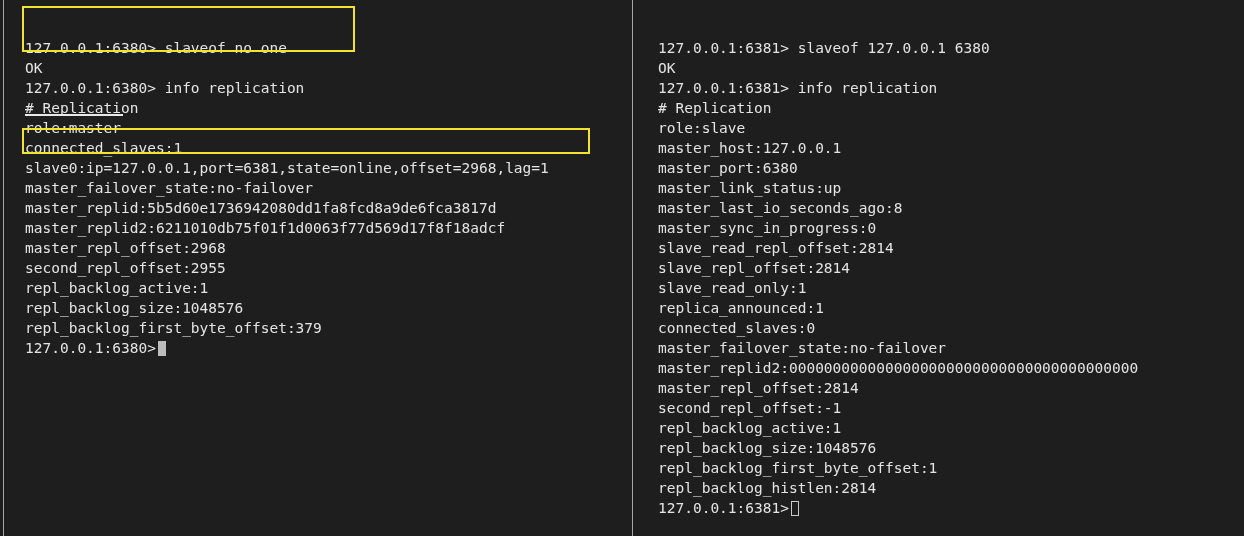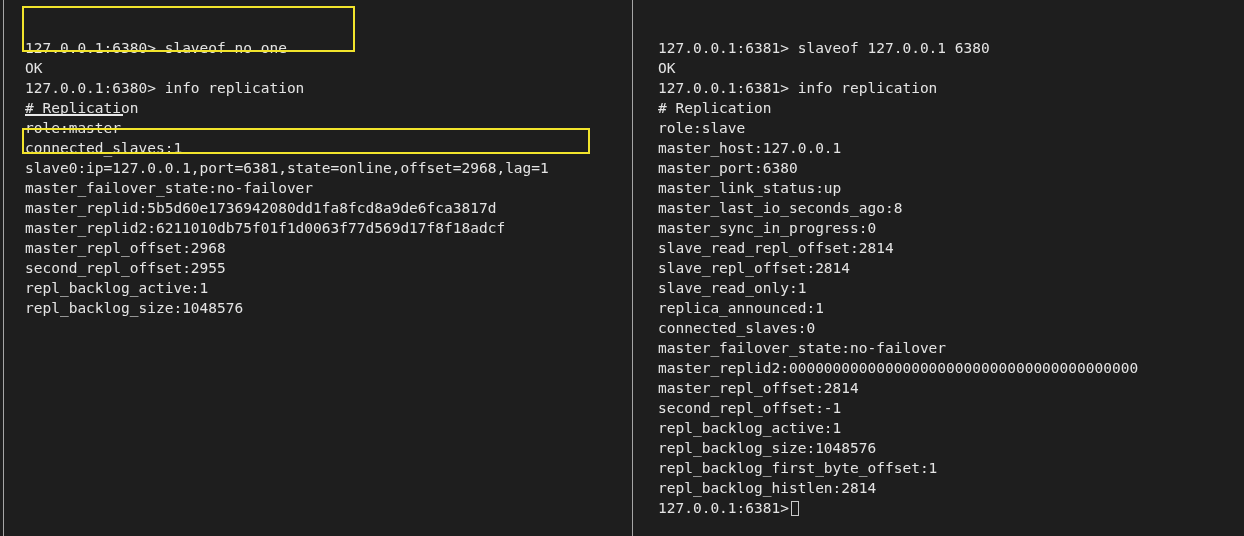--- a/index.html
+++ b/index.html
@@ -98,20 +98,22 @@
     <div class="line">role:master</div>
     <div class="line">connected_slaves:1</div>
     <div class="line">slave0:ip=127.0.0.1,port=6381,state=online,offset=2968,lag=1</div>
     <div class="line">master_failover_state:no-failover</div>
     <div class="line">master_replid:5b5d60e1736942080dd1fa8fcd8a9de6fca3817d</div>
     <div class="line">master_replid2:6211010db75f01f1d0063f77d569d17f8f18adcf</div>
     <div class="line">master_repl_offset:2968</div>
     <div class="line">second_repl_offset:2955</div>
     <div class="line">repl_backlog_active:1</div>
     <div class="line">repl_backlog_size:1048576</div>
+    <div class="line">repl_backlog_first_byte_offset:379</div>
+    <div class="line"><span>127.0.0.1:6380&gt;</span><span class="cursor-filled"></span></div>
   </div>
 
   <div class="pane right">
     <div class="line">127.0.0.1:6381&gt; slaveof 127.0.0.1 6380</div>
     <div class="line">OK</div>
     <div class="line">127.0.0.1:6381&gt; info replication</div>
     <div class="line"># Replication</div>
     <div class="line">role:slave</div>
     <div class="line">master_host:127.0.0.1</div>
     <div class="line">master_port:6380</div>

